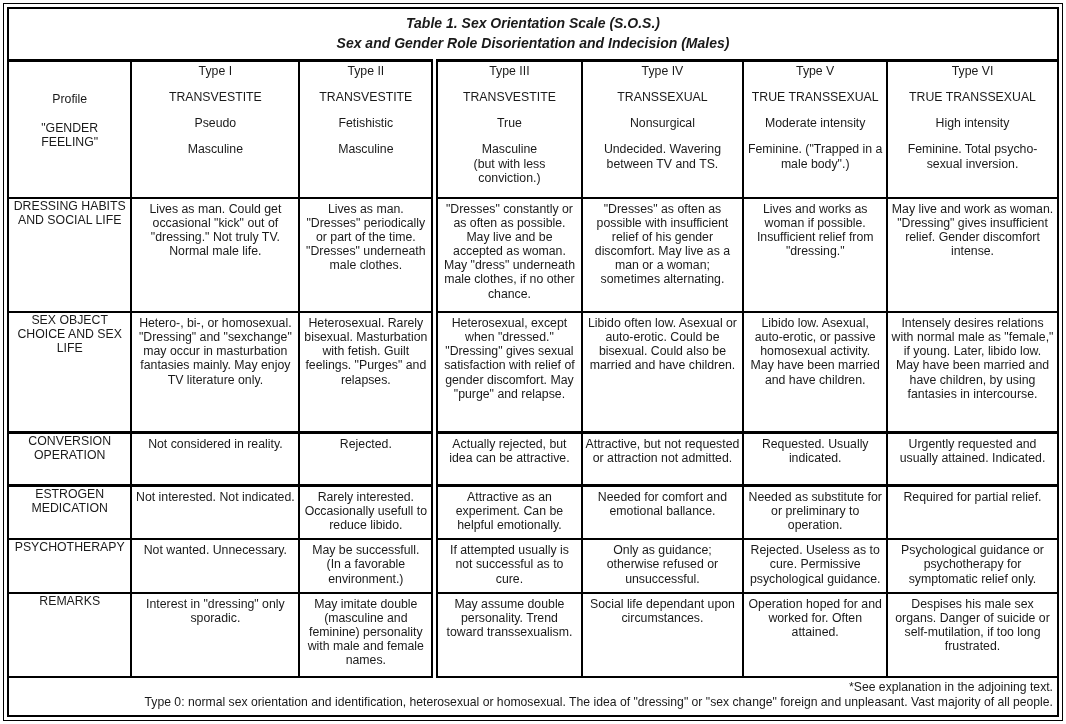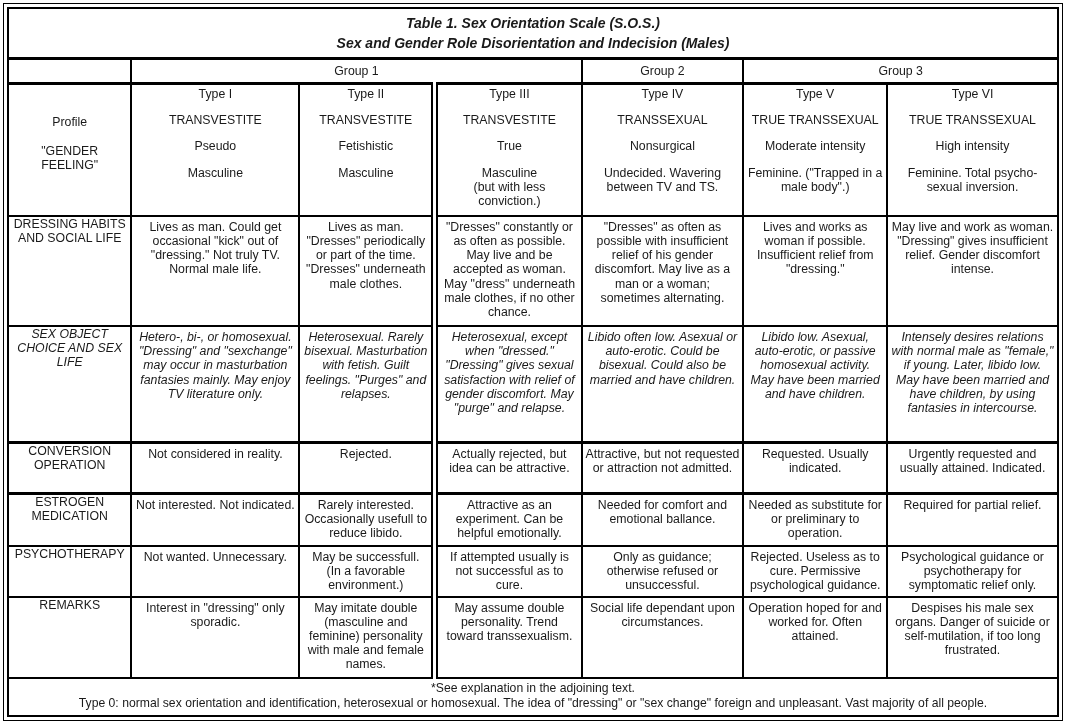--- a/index.html
+++ b/index.html
@@ -7,41 +7,41 @@
         font-family:"Liberation Sans","DejaVu Sans",sans-serif;color:#1a1a1a;}
   .outer{border:1px solid #000;padding:3px;box-sizing:border-box;height:100%;}
   table{border-collapse:collapse;border:2px solid #000;width:100%;height:100%;table-layout:fixed;}
   td{border:2px solid #000;padding:2px 3px;vertical-align:top;text-align:center;
      font-size:12.3px;line-height:1.15;overflow:hidden;box-sizing:border-box;}
   
   .r-title td{height:44px;}
   .r-group td{height:24px;vertical-align:middle;}
   .r-profile td{height:114px;}
   .r-dressing td{height:94px;}
-  .r-sexobj td{height:112px;font-style:italic;}
+  .r-sexobj td{height:112px;}
   .r-kinsey td{height:19px;vertical-align:middle;}
   .r-conversion td{height:49px;}
   .r-estrogen td{height:49px;}
   .r-psycho td{height:40px;}
   .r-remarks td{height:78px;}
   .r-foot td{height:34px;}
   
   .r-title td{border-bottom:3px solid #000;}
   .r-group td{border-bottom:3px solid #000;}
   .r-sexobj td{border-bottom:3px solid #000;}
   .r-kinsey td{border-bottom:3px solid #000;}
   .r-conversion td{border-bottom:3px solid #000;}
   .dbl{border-left:7px double #000;}      
   .title-cell{font-weight:bold;font-style:italic;font-size:14px;line-height:1.4;padding-top:5px;}
   .rowhead{padding-top:0;}
   .profilehead{padding-top:30px;}
   .profilehead div{margin-bottom:15px;}
   .tline{margin-bottom:12px;white-space:pre-line;}
   .tline:last-child{margin-bottom:0;}
-  .foot-cell{text-align:center;vertical-align:top;border-top:2px solid #000;font-size:12.2px;
+  .foot-cell{text-align:right;vertical-align:top;border-top:2px solid #000;font-size:12.2px;
              line-height:1.25;padding:2px 4px;}
   .cell{padding-top:3px;}
 </style>
 </head>
 <body>
 
 <div class="page">
  <div class="outer">
   <table>
    <colgroup>
@@ -55,26 +55,20 @@
    </colgroup>
 
    <tbody>
           <tr class="r-title">
      <td colspan="7" class="title-cell">
        <div>Table 1. Sex Orientation Scale (S.O.S.)</div>
        <div>Sex and Gender Role Disorientation and Indecision (Males)</div>
      </td>
    </tr>
 
-   <tr class="r-group">
-     <td></td>
-     <td colspan="3">Group 1</td>
-     <td>Group 2</td>
-     <td colspan="2">Group 3</td>
-   </tr>
 
    <tr class="r-profile">
      <td class="rowhead profilehead">
        <div>Profile</div>
        <div>"GENDER FEELING"</div>
      </td>
      <td>
        <div class="tline">Type I</div>
        <div class="tline">TRANSVESTITE</div>
        <div class="tline">Pseudo</div>

